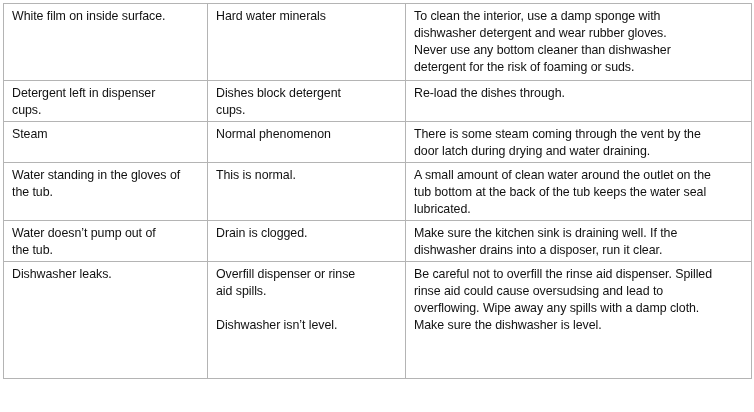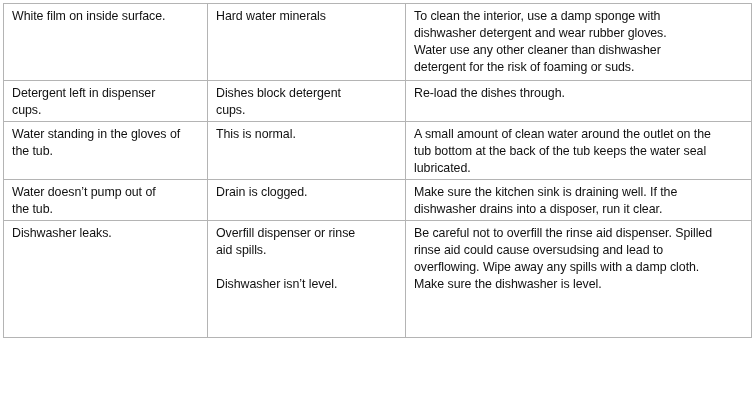--- a/index.html
+++ b/index.html
@@ -58,35 +58,47 @@
     <tr class="r1">
       <td>
         <span class="line">White film on inside surface.</span>
       </td>
       <td>
         <span class="line">Hard water minerals</span>
       </td>
       <td>
         <span class="line">To clean the interior, use a damp sponge with</span>
         <span class="line">dishwasher detergent and wear rubber gloves.</span>
-        <span class="line">Water use any other cleaner than dishwasher</span>
+        <span class="line">Never use any bottom cleaner than dishwasher</span>
         <span class="line">detergent for the risk of foaming or suds.</span>
       </td>
     </tr>
     <tr class="r2">
       <td>
         <span class="line">Detergent left in dispenser</span>
         <span class="line">cups.</span>
       </td>
       <td>
         <span class="line">Dishes block detergent</span>
         <span class="line">cups.</span>
       </td>
       <td>
         <span class="line">Re-load the dishes through.</span>
+      </td>
+    </tr>
+    <tr class="r3">
+      <td>
+        <span class="line">Steam</span>
+      </td>
+      <td>
+        <span class="line">Normal phenomenon</span>
+      </td>
+      <td>
+        <span class="line">There is some steam coming through the vent by the</span>
+        <span class="line">door latch during drying and water draining.</span>
       </td>
     </tr>
     <tr class="r5">
       <td>
         <span class="line">Water standing in the gloves of</span>
         <span class="line">the tub.</span>
       </td>
       <td>
         <span class="line">This is normal.</span>
       </td>

